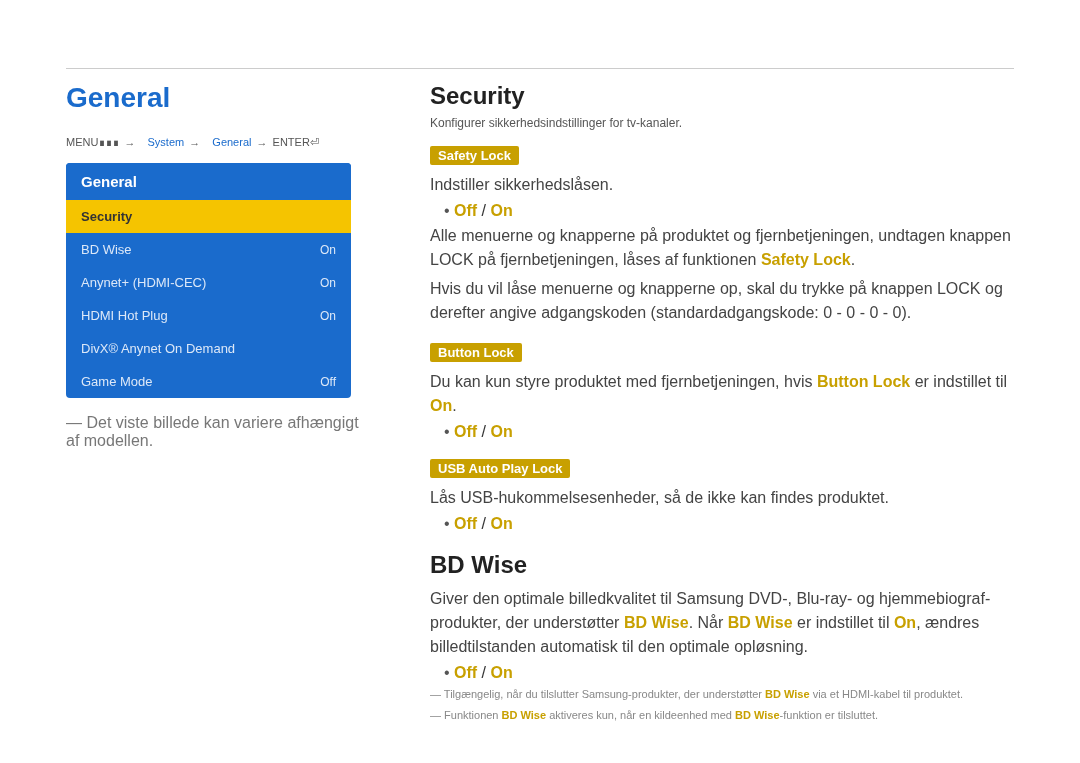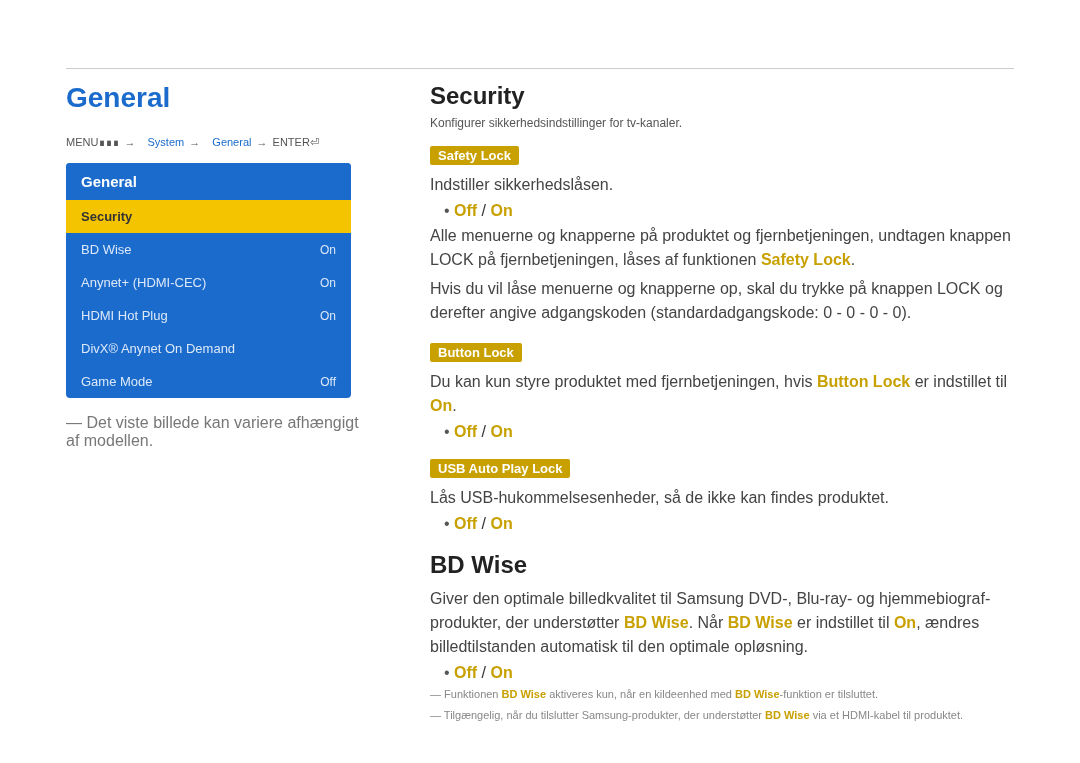--- a/index.html
+++ b/index.html
@@ -249,19 +249,19 @@
 
   <div class="subsection">
     <div class="bd-wise-title">BD Wise</div>
     <div class="sub-desc">
       Giver den optimale billedkvalitet til Samsung DVD-, Blu-ray- og hjemmebiograf-produkter, der understøtter <span class="highlight-gold">BD Wise</span>. Når <span class="highlight-gold">BD Wise</span> er indstillet til <span class="highlight-gold">On</span>, ændres billedtilstanden automatisk til den optimale opløsning.
     </div>
     <div class="bullet-item">
       <span class="highlight-gold">Off</span><span> / </span><span class="highlight-gold">On</span>
     </div>
     <div class="note-line">
+      Tilgængelig, når du tilslutter Samsung-produkter, der understøtter <span class="highlight-gold">BD Wise</span> via et HDMI-kabel til produktet.
+    </div>
+    <div class="note-line">
       Funktionen <span class="highlight-gold">BD Wise</span> aktiveres kun, når en kildeenhed med <span class="highlight-gold">BD Wise</span>-funktion er tilsluttet.
     </div>
-    <div class="note-line">
-      Tilgængelig, når du tilslutter Samsung-produkter, der understøtter <span class="highlight-gold">BD Wise</span> via et HDMI-kabel til produktet.
-    </div>
   </div>
 </div>
 
 </body></html>

